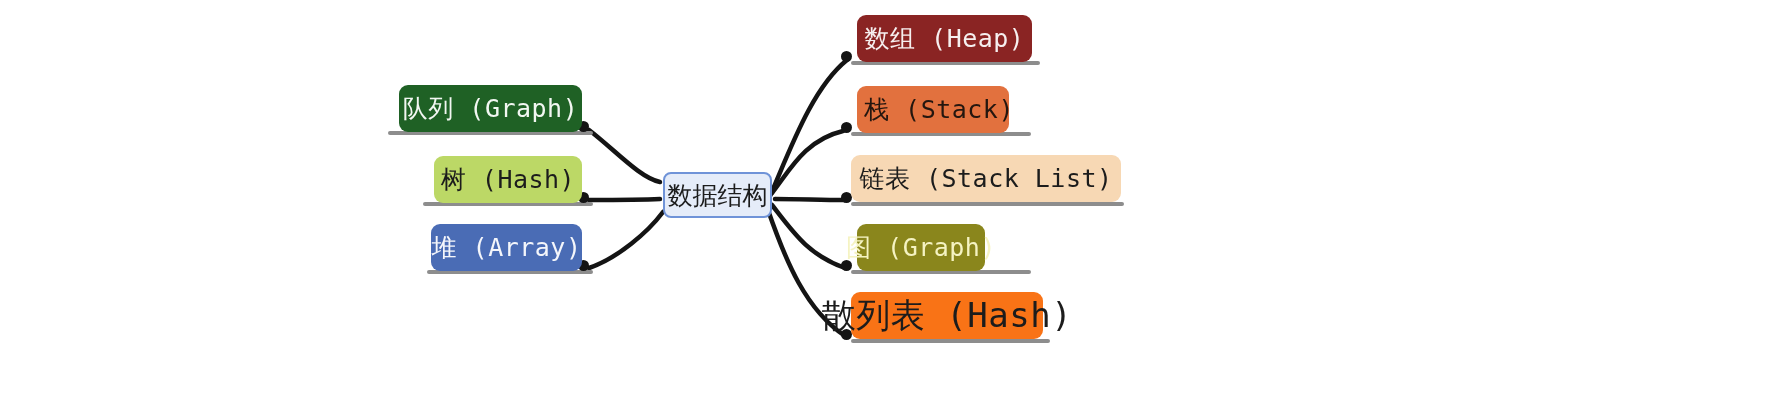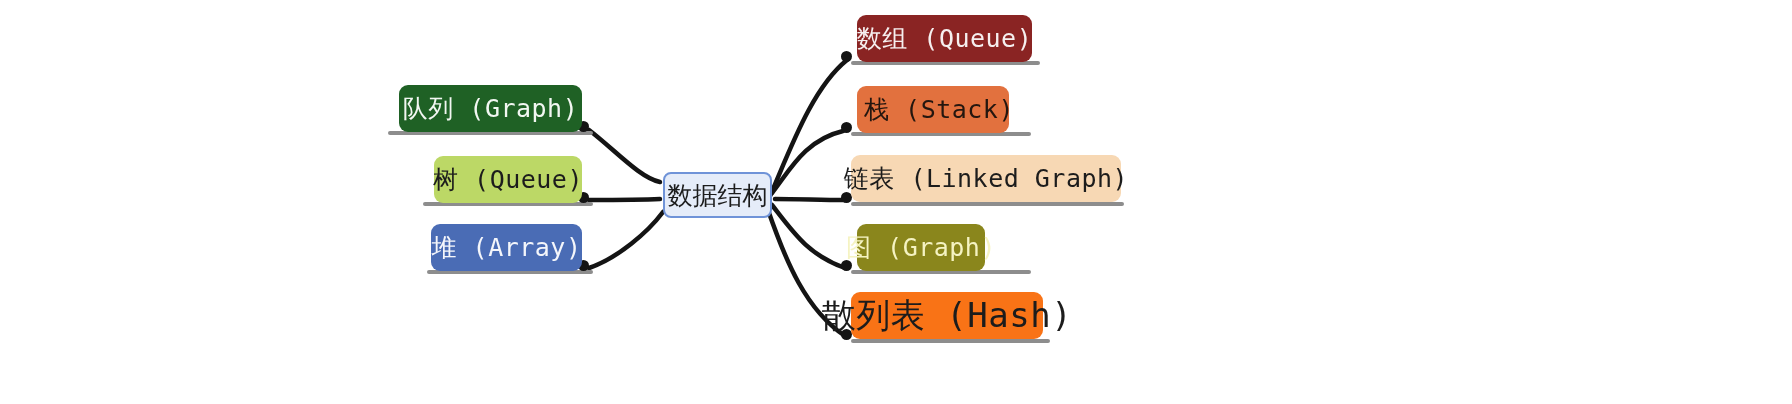--- a/index.html
+++ b/index.html
@@ -87,43 +87,43 @@
 
   <div id="left-group">
       <div class="underline" style="left: 388px; top: 131px; width: 205px; background: rgb(141, 141, 141);"></div>
       <div class="dot" style="left: 578px; top: 121px; background: rgb(20, 20, 20);"></div>
       <div class="node" style="left: 399px; top: 85px; width: 183px; height: 47px; background: rgb(31, 97, 37); color: rgb(242, 247, 242); font-size: 25px;">
         <span>队列 (Graph)</span>
       </div>
       <div class="underline" style="left: 423px; top: 202px; width: 170px; background: rgb(141, 141, 141);"></div>
       <div class="dot" style="left: 578px; top: 192px; background: rgb(20, 20, 20);"></div>
       <div class="node" style="left: 434px; top: 156px; width: 148px; height: 47px; background: rgb(188, 216, 102); color: rgb(28, 28, 28); font-size: 25px;">
-        <span>树 (Queue)</span>
+        <span>树 (Hash)</span>
       </div>
       <div class="underline" style="left: 427px; top: 270px; width: 166px; background: rgb(141, 141, 141);"></div>
       <div class="dot" style="left: 578px; top: 260px; background: rgb(20, 20, 20);"></div>
       <div class="node" style="left: 431px; top: 224px; width: 151px; height: 47px; background: rgb(74, 108, 181); color: rgb(244, 246, 251); font-size: 25px;">
         <span>堆 (Array)</span>
       </div>
     </div>
   <div id="right-group">
       <div class="underline" style="left: 851px; top: 61px; width: 189px; background: rgb(141, 141, 141);"></div>
       <div class="dot" style="left: 841px; top: 51px; background: rgb(20, 20, 20);"></div>
       <div class="node" style="left: 857px; top: 15px; width: 175px; height: 47px; background: rgb(138, 36, 35); color: rgb(246, 239, 239); font-size: 25px;">
-        <span>数组 (Queue)</span>
+        <span>数组 (Heap)</span>
       </div>
       <div class="underline" style="left: 851px; top: 132px; width: 180px; background: rgb(141, 141, 141);"></div>
       <div class="dot" style="left: 841px; top: 122px; background: rgb(20, 20, 20);"></div>
       <div class="node" style="left: 857px; top: 86px; width: 152px; height: 47px; background: rgb(226, 113, 62); color: rgb(36, 22, 15); font-size: 25px; padding-left: 12px;">
         <span>栈 (Stack)</span>
       </div>
       <div class="underline" style="left: 851px; top: 202px; width: 273px; background: rgb(141, 141, 141);"></div>
       <div class="dot" style="left: 841px; top: 192px; background: rgb(20, 20, 20);"></div>
       <div class="node" style="left: 851px; top: 155px; width: 270px; height: 47px; background: rgb(247, 216, 180); color: rgb(28, 28, 28); font-size: 25px;">
-        <span>链表 (Linked Graph)</span>
+        <span>链表 (Stack List)</span>
       </div>
       <div class="underline" style="left: 851px; top: 270px; width: 180px; background: rgb(141, 141, 141);"></div>
       <div class="dot" style="left: 841px; top: 260px; background: rgb(20, 20, 20);"></div>
       <div class="node" style="left: 857px; top: 224px; width: 128px; height: 47px; background: rgb(138, 134, 28); color: rgb(245, 243, 194); font-size: 25px;">
         <span>图 (Graph)</span>
       </div>
       <div class="underline" style="left: 851px; top: 339px; width: 199px; background: rgb(141, 141, 141);"></div>
       <div class="dot" style="left: 841px; top: 329px; background: rgb(20, 20, 20);"></div>
       <div class="node" style="left: 851px; top: 292px; width: 192px; height: 47px; background: #f97316; color: rgb(28, 28, 28); font-size: 34px;">
         <span>散列表 (Hash)</span>

